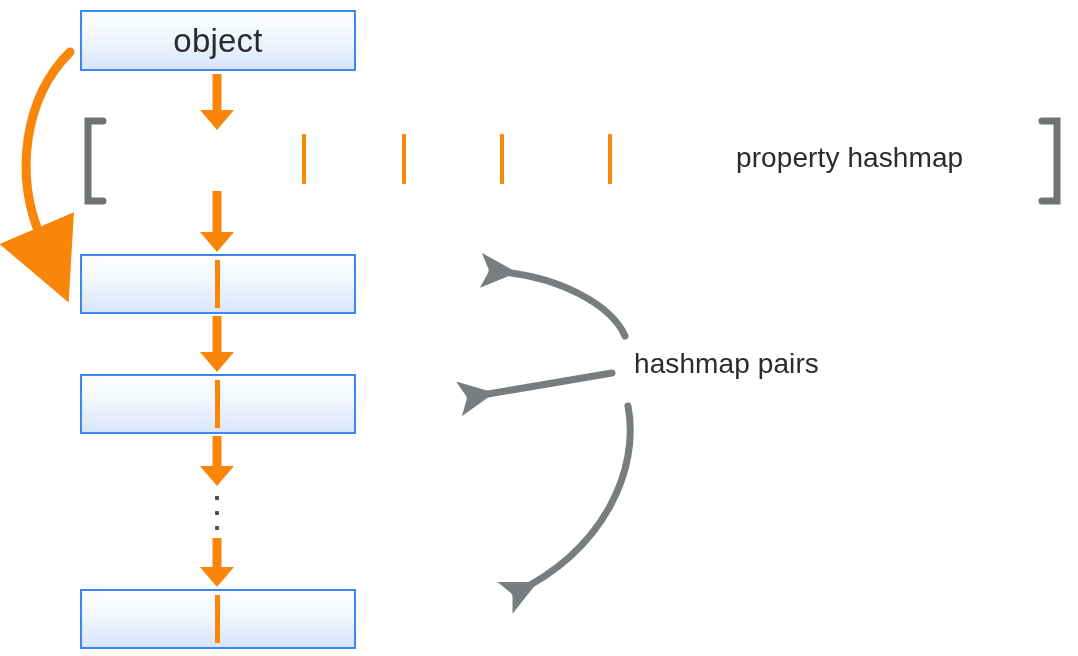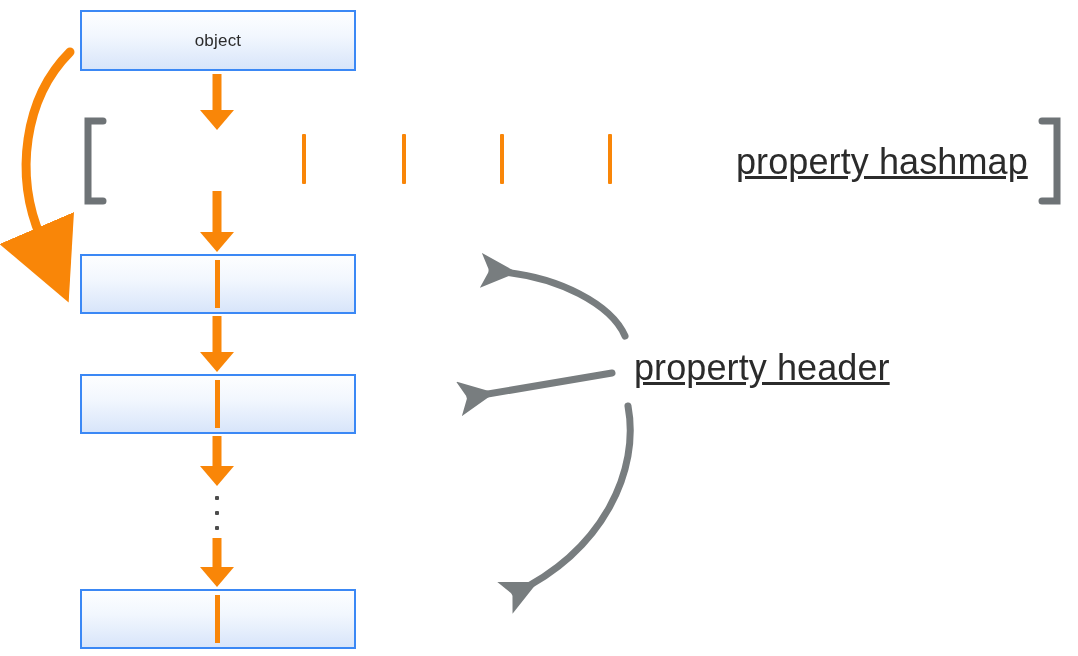--- a/index.html
+++ b/index.html
@@ -30,34 +30,33 @@
   .box {
     position: absolute;
     box-sizing: border-box;
     border: 2px solid #3B88F5;
     background: linear-gradient(to bottom, #FDFEFF 0%, #F2F7FE 42%, #D8E5FA 100%);
     display: flex;
     align-items: center;
     justify-content: center;
   }
   .box-label {
-    font-size: 17px;
+    font-size: 33px;
     color: #2B2B2B;
     letter-spacing: 0.2px;
     line-height: 1;
     user-select: none;
   }
   .side-label {
     position: absolute;
-    font-size: 36px;
+    font-size: 28px;
     color: #2B2B2B;
     white-space: nowrap;
     line-height: 1;
     letter-spacing: 0.1px;
-    text-decoration: underline;
   }
   .tick {
     position: absolute;
     width: 4px;
     background: #F98608;
     border-radius: 1px;
   }
   .stub {
     position: absolute;
     width: 5px;
@@ -154,15 +153,15 @@
       <path d="M612,373 L470,397" fill="none" stroke="#787D7F" stroke-width="7" stroke-linecap="round" marker-end="url(#grayHead)"></path>
     </g>
 
     <g>
       <path d="M628,406 C640,470 604,550 515,593" fill="none" stroke="#787D7F" stroke-width="7" stroke-linecap="round" marker-end="url(#grayHead)"></path>
     </g>
   </svg>
 
   <div class="side-label" style="left:736px; top:144px;">property hashmap</div>
 
-  <div class="side-label" style="left:634px; top:350px;">property header</div>
+  <div class="side-label" style="left:634px; top:350px;">hashmap pairs</div>
 
 </div>
 
 </body></html>

